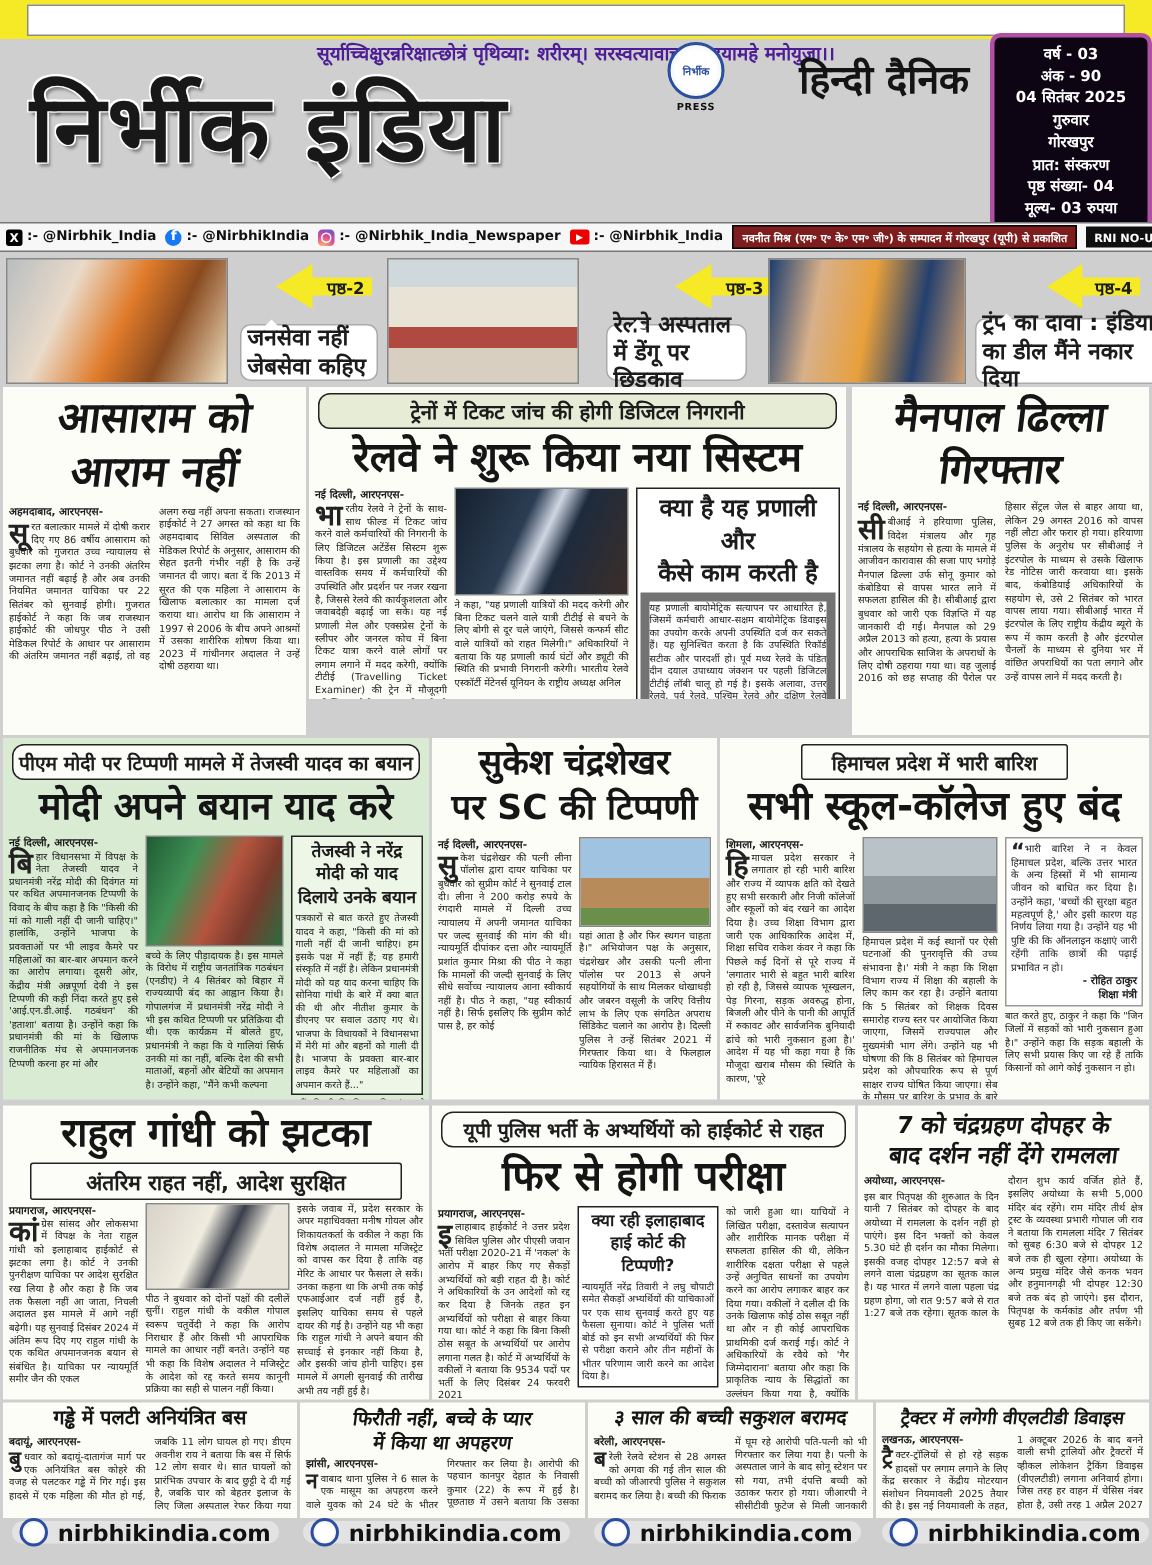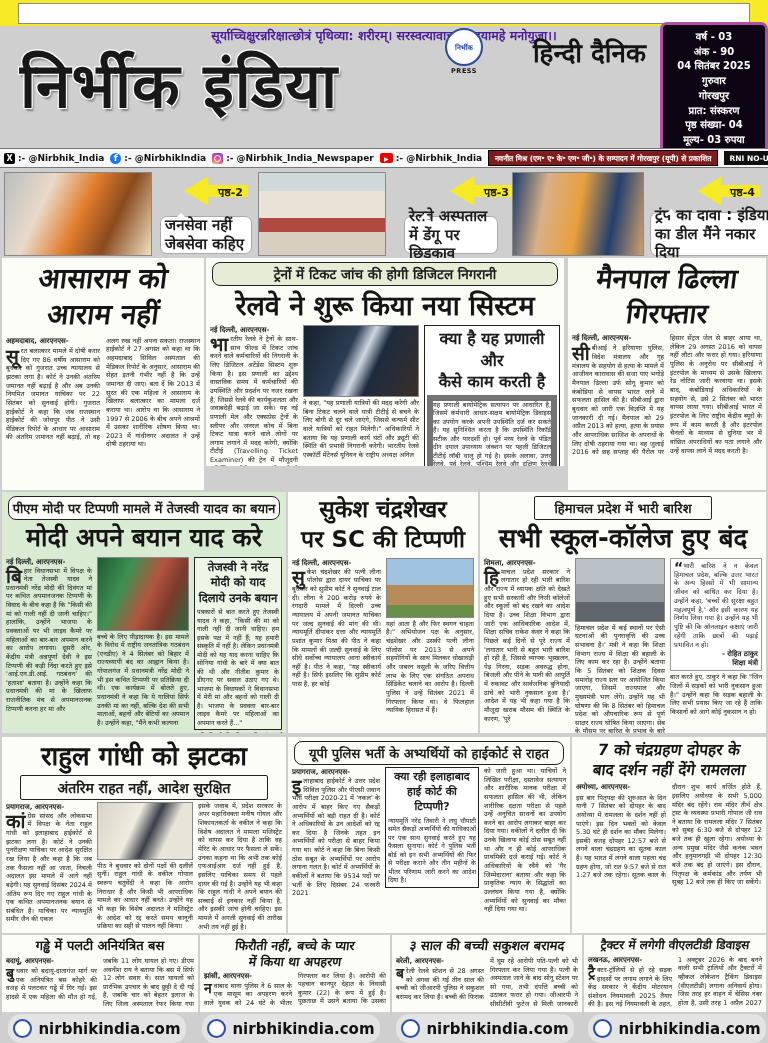--- a/index.html
+++ b/index.html
@@ -69,21 +69,21 @@
   .dateline{font-weight:bold;font-size:7px;text-align:left;margin:0 1px 1px 0;}
   .dropcap{float:left;font-size:19px;font-weight:900;line-height:.85;padding:1px 2px 0 0;}
   .colrow{display:flex;gap:5px;align-items:flex-start;}
   .sbox{border:1.5px solid #222;background:#fff;padding:2px;}
   .sbox .sbox-title{font-weight:900;text-align:center;line-height:1.35;}
   .sbox-inner{border:6px solid #737373;padding:0;margin-top:2px;}
   .qbox{border:1px solid #999;background:#fff;padding:3px;}
   .qmark{font-size:14px;font-weight:900;line-height:0;vertical-align:-4px;}
   .qby{font-weight:900;font-size:7px;text-align:right;}
   
-  .footer-pill{position:absolute;top:1014px;height:29px;width:178px;background:#e3e3e3;border-radius:13px;
+  .footer-pill{position:absolute;top:1014px;height:15px;width:178px;background:#e3e3e3;border-radius:13px;
       display:flex;align-items:center;justify-content:center;gap:6px;}
   .footer-pill .url{font-size:15px;font-weight:900;color:#111;font-family:"DejaVu Sans",sans-serif;}
   .mini-logo{width:15px;height:15px;border-radius:50%;border:2px solid #2b4ea0;background:radial-gradient(#fff 50%,#d9e4f5);}
 </style>
 </head>
 <body>
 
 <div class="abs top-yellow"></div>
 <div class="abs shloka-box">
   <span class="shloka">सूर्याच्चिक्षुरन्नरिक्षात्छोत्रं पृथिव्या: शरीरम्। सरस्वत्यावाचमुप ह्वयामहे मनोयुजा।।</span>
@@ -269,20 +269,21 @@
       <div class="bodytext" style="margin-top:2px;">पीठ ने बुधवार को दोनों पक्षों की दलीलें सुनीं। राहुल गांधी के वकील गोपाल स्वरूप चतुर्वेदी ने कहा कि आरोप निराधार हैं और किसी भी आपराधिक मामले का आधार नहीं बनते। उन्होंने यह भी कहा कि विशेष अदालत ने मजिस्ट्रेट के आदेश को रद्द करते समय कानूनी प्रक्रिया का सही से पालन नहीं किया।</div>
     </div>
     <div style="flex:1;">
       <div class="bodytext">इसके जवाब में, प्रदेश सरकार के अपर महाधिवक्ता मनीष गोयल और शिकायतकर्ता के वकील ने कहा कि विशेष अदालत ने मामला मजिस्ट्रेट को वापस कर दिया है ताकि वह मेरिट के आधार पर फैसला ले सकें। उनका कहना था कि अभी तक कोई एफआईआर दर्ज नहीं हुई है, इसलिए याचिका समय से पहले दायर की गई है। उन्होंने यह भी कहा कि राहुल गांधी ने अपने बयान की सच्चाई से इनकार नहीं किया है, और इसकी जांच होनी चाहिए। इस मामले में अगली सुनवाई की तारीख अभी तय नहीं हुई है।</div>
     </div>
   </div>
 </div>
 
 <div class="abs card" style="left:288px;top:737px;width:282px;height:196px;">
   <div class="kicker" style="background:#fcfdf8;font-size:13px;">यूपी पुलिस भर्ती के अभ्यर्थियों को हाईकोर्ट से राहत</div>
+  <div class="headline" style="font-size:27px;">फिर से होगी परीक्षा</div>
   <div class="colrow" style="margin-top:2px;">
     <div style="width:88px;">
       <div class="dateline">प्रयागराज, आरएनएस-</div>
       <div class="bodytext"><span class="dropcap">इ</span><span>लाहाबाद हाईकोर्ट ने उत्तर प्रदेश सिविल पुलिस और पीएसी जवान भर्ती परीक्षा 2020-21 में 'नकल' के आरोप में बाहर किए गए सैकड़ों अभ्यर्थियों को बड़ी राहत दी है। कोर्ट ने अधिकारियों के उन आदेशों को रद्द कर दिया है जिनके तहत इन अभ्यर्थियों को परीक्षा से बाहर किया गया था। कोर्ट ने कहा कि बिना किसी ठोस सबूत के अभ्यर्थियों पर आरोप लगाना गलत है। कोर्ट में अभ्यर्थियों के वकीलों ने बताया कि 9534 पदों पर भर्ती के लिए दिसंबर 24 फरवरी 2021</span></div>
     </div>
     <div style="width:94px;">
       <div class="sbox">
         <div class="sbox-title" style="font-size:11px;">क्या रही इलाहाबाद हाई कोर्ट की टिप्पणी?</div>
         <div class="bodytext" style="margin-top:2px;font-size:6.4px;">न्यायमूर्ति नरेंद्र तिवारी ने लघु चौपाटी समेत सैकड़ों अभ्यर्थियों की याचिकाओं पर एक साथ सुनवाई करते हुए यह फैसला सुनाया। कोर्ट ने पुलिस भर्ती बोर्ड को इन सभी अभ्यर्थियों की फिर से परीक्षा कराने और तीन महीनों के भीतर परिणाम जारी करने का आदेश दिया है।</div>
       </div>

